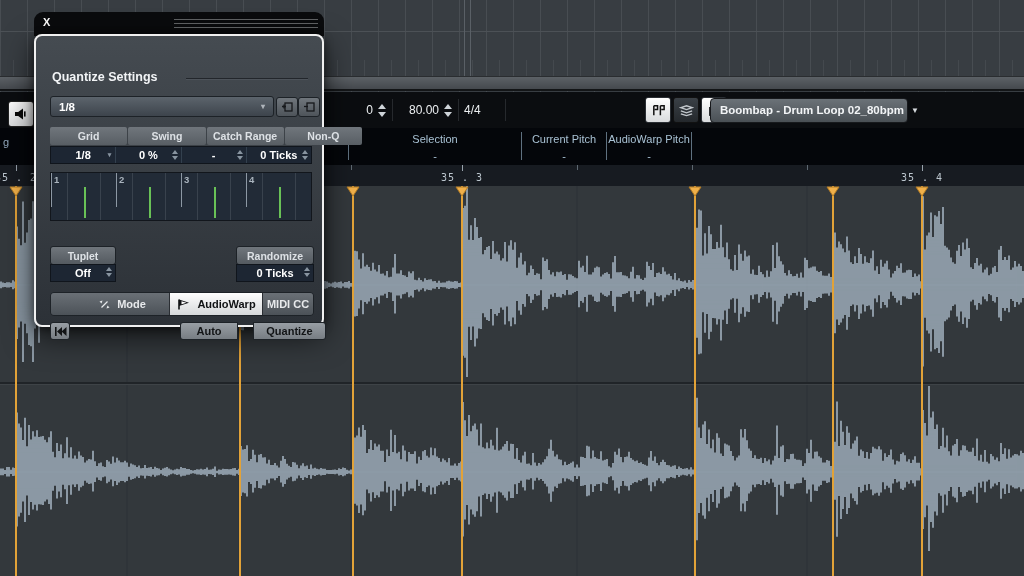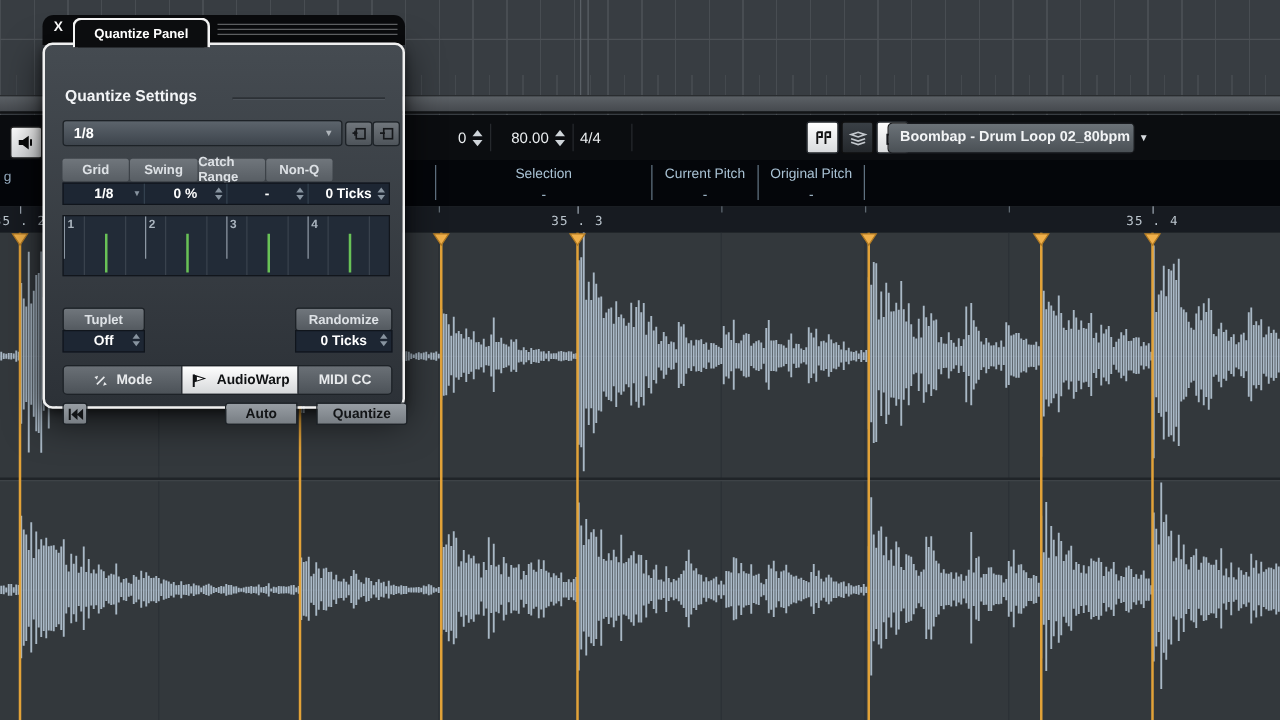--- a/index.html
+++ b/index.html
@@ -70,21 +70,21 @@
   .qp-heading{position:absolute;left:16px;top:34px;color:#f2f4f6;font-weight:bold;font-size:12.5px;}
   .qp-hr{position:absolute;left:150px;right:14px;top:42px;height:1px;background:#22262b;
      border-bottom:1px solid #4d535a;}
   .qp-preset{position:absolute;left:14px;top:60px;width:224px;height:21px;box-sizing:border-box;
      background:linear-gradient(#5c646c,#3d444c);border:1px solid #1d2227;border-radius:3px;
      display:flex;align-items:center;justify-content:space-between;padding:0 8px;
      color:#fff;font-weight:bold;font-size:11.5px;}
   .qp-miniblock{position:absolute;top:61px;width:20px;height:18px;border-radius:3px;
      background:linear-gradient(#70767c,#4e545a);border:1px solid #1d2227;
      display:flex;align-items:center;justify-content:center;}
-  .qp-cells{position:absolute;left:14px;width:216px;display:flex;gap:1px;}
+  .qp-cells{position:absolute;left:14px;width:312px;display:flex;gap:1px;}
   .qp-hcell{flex:1;height:18px;background:linear-gradient(#70767c,#585e64);border-radius:2px;
      display:flex;align-items:center;justify-content:center;color:#dde1e5;font-size:10.5px;font-weight:bold;}
   .qp-vrow{position:absolute;left:14px;top:110px;width:262px;height:18px;background:#1d2633;
      border:1px solid #10151c;box-sizing:border-box;display:flex;}
   .qp-vcell{flex:1;position:relative;border-right:1px solid #33404e;display:flex;align-items:center;
      justify-content:center;color:#fff;font-weight:bold;font-size:11px;}
   .qp-vcell:last-child{border-right:none;}
   .mini-steppers{position:absolute;right:3px;top:3px;display:flex;flex-direction:column;gap:2px;}
   .mstp{width:0;height:0;border-left:3px solid transparent;border-right:3px solid transparent;}
   .mstp.up{border-bottom:4px solid #8894a0;}
@@ -192,21 +192,21 @@
     <div id="info-items">
         <div class="info-item" style="left: 350px; width: 170px;">
           <div>Selection</div>
           <div class="val">-</div>
         </div>
         <div class="info-item" style="left: 523px; width: 82px;">
           <div>Current Pitch</div>
           <div class="val">-</div>
         </div>
         <div class="info-item" style="left: 607px; width: 84px;">
-          <div>Original Pitch</div>
+          <div>AudioWarp Pitch</div>
           <div class="val">-</div>
         </div>
         <div class="idiv" style="left: 348px;"></div>
         <div class="idiv" style="left: 521px;"></div>
         <div class="idiv" style="left: 606px;"></div>
         <div class="idiv" style="left: 691px;"></div>
       </div>
   </div>
 
   <div class="ruler" id="ruler">
@@ -257,21 +257,20 @@
 
   <div class="qpanel">
     <div class="qp-titlebar">
       <span class="qp-close">X</span>
       <div class="qp-grip">
           <div></div>
           <div></div>
           <div></div>
         </div>
     </div>
-    <div class="qp-tab">Quantize Panel</div>
     <div class="qp-body">
       <div class="qp-heading">Quantize Settings</div>
       <div class="qp-hr"></div>
 
       <div class="qp-preset">
         <span>1/8</span>
         <span class="caret" style="color:#aeb4ba">▾</span>
       </div>
       <div class="qp-miniblock" style="left:240px;">
         <svg width="13" height="12" viewBox="0 0 13 12">
@@ -355,21 +354,21 @@
       <div class="qp-btn" style="position:absolute;left:200px;top:210px;width:76px;height:17px;">Randomize</div>
       <div class="qp-field" style="position:absolute;left:200px;top:228px;width:76px;height:16px;">
         <span>0 Ticks</span>
         <span class="mini-steppers" style="top:2px;">
             <span class="mstp up"></span>
             <span class="mstp dn"></span>
           </span>
       </div>
 
       <div class="qp-modes">
-        <div class="qp-mode" style="width:94px;">
+        <div class="qp-mode" style="width:94px;padding-left:24px;">
           <svg width="13" height="13" viewBox="0 0 13 13">
             <path d="M3.5 9.5l6-6" stroke="#e8eaec" stroke-width="1.3" fill="none"></path>
             <path d="M1.5 3.5l3-1-1 3z" fill="#e8eaec"></path>
             <path d="M11.5 9.5l-3 1 1-3z" fill="#e8eaec"></path>
           </svg>
           <span>Mode</span>
         </div>
         <div class="qp-mode active" style="width:92px;">
           <svg width="15" height="13" viewBox="0 0 15 13">
             <path d="M3 1.5v10" stroke="#101214" stroke-width="1.6"></path>

